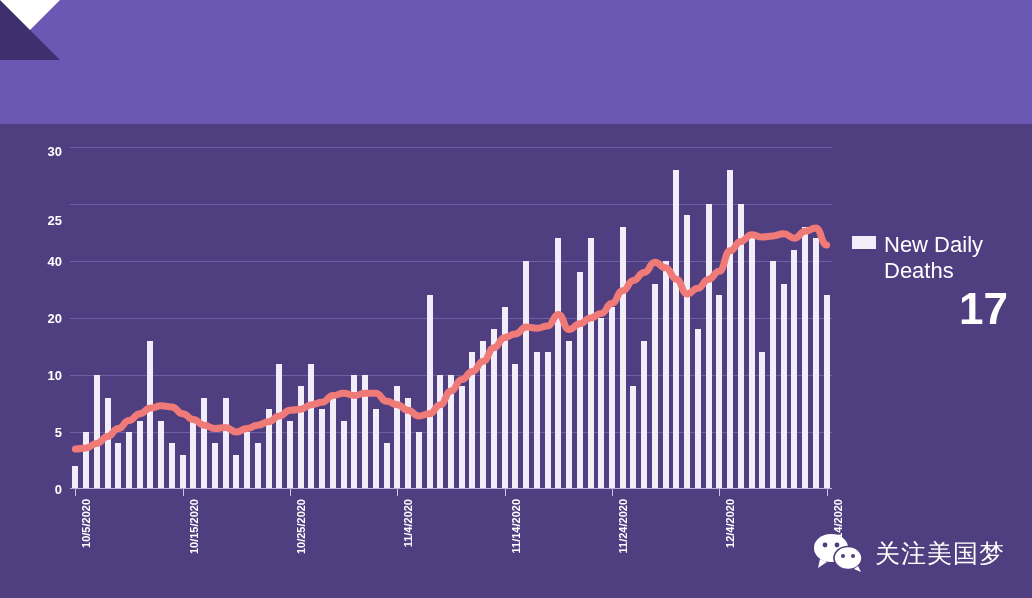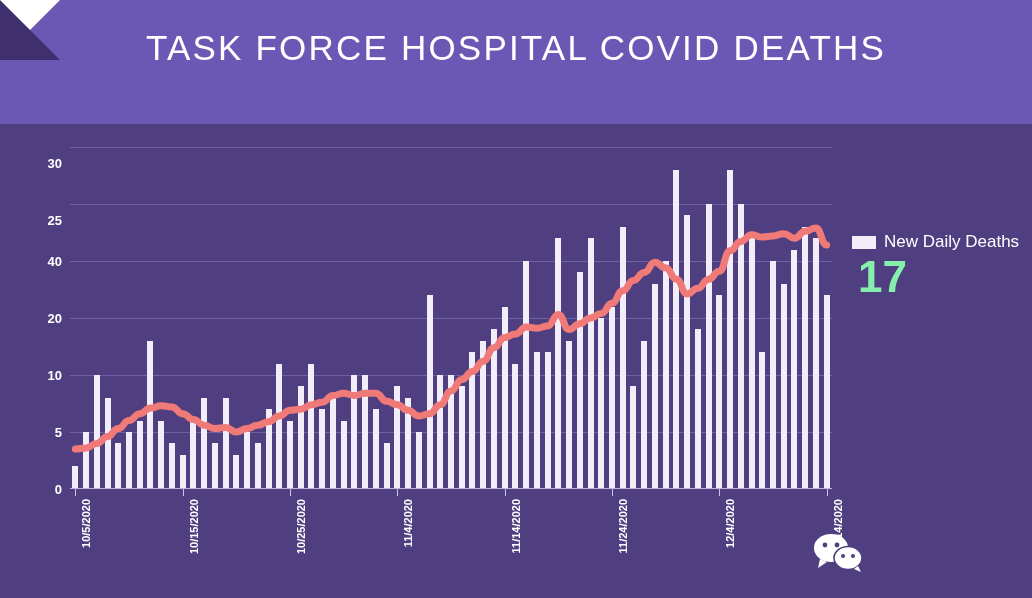--- a/index.html
+++ b/index.html
@@ -160,28 +160,28 @@
   }
   .swatch-line {
     width: 24px; height: 6px;
     background: #f07a77;
     border-radius: 3px;
     margin-top: 8px;
     flex: none;
   }
   .legend-text {
     color: #ffffff;
-    font-size: 17px;
+    font-size: 22px;
     line-height: 1.18;
   }
   .legend-value {
-    color: #86efac;
+    color: #ffffff;
     font-size: 44px;
     font-weight: bold;
-    text-align: left;
+    text-align: right;
     width: 150px;
     margin-left: 6px;
   }
   .legend-block-2 { margin-top: 34px; }
 
   
   .watermark {
     position: absolute;
     left: 812px; top: 533px;
     display: flex;
@@ -198,33 +198,30 @@
 </head>
 <body>
 
 <div id="slide">
 
   <div class="corner-fold">
     <div class="white-tri"></div>
     <div class="dark-tri"></div>
   </div>
 
-  <div class="header-band">
-    <div class="slide-title">TASK FORCE HOSPITAL COVID DEATHS</div>
-  </div>
 
   <div class="chart-panel">
     <div class="ytick-wrap" id="yticks">
         <div class="ytick-label" style="top: 342px;">0</div>
         <div class="ytick-label" style="top: 285px;">5</div>
         <div class="ytick-label" style="top: 228px;">10</div>
         <div class="ytick-label" style="top: 171px;">20</div>
         <div class="ytick-label" style="top: 114px;">40</div>
         <div class="ytick-label" style="top: 73px;">25</div>
-        <div class="ytick-label" style="top: 16px;">30</div>
+        <div class="ytick-label" style="top: 4px;">30</div>
       </div>
     <div class="plot" id="plot">
       <div id="gridlines">
           <div class="gridline" style="top: 285px;"></div>
           <div class="gridline" style="top: 228px;"></div>
           <div class="gridline" style="top: 171px;"></div>
           <div class="gridline" style="top: 114px;"></div>
           <div class="gridline" style="top: 57px;"></div>
           <div class="gridline" style="top: 0px;"></div>
         </div>
@@ -341,15 +338,16 @@
     <svg width="54" height="40" viewBox="0 0 54 40">
       <ellipse cx="19" cy="15" rx="17" ry="14" fill="#ffffff"></ellipse>
       <polygon points="8,26 6,35 15,29" fill="#ffffff"></polygon>
       <circle cx="13" cy="12" r="2.4" fill="#4f3f81"></circle>
       <circle cx="25" cy="12" r="2.4" fill="#4f3f81"></circle>
       <ellipse cx="36" cy="25" rx="14" ry="11.5" fill="#ffffff" stroke="#4f3f81" stroke-width="1.6"></ellipse>
       <polygon points="46,33 49,39 42,36" fill="#ffffff"></polygon>
       <circle cx="31" cy="23" r="2" fill="#4f3f81"></circle>
       <circle cx="41" cy="23" r="2" fill="#4f3f81"></circle>
     </svg>
+    <span class="wechat-text">关注美国梦</span>
   </div>
 
 </div>
 
 </body></html>

